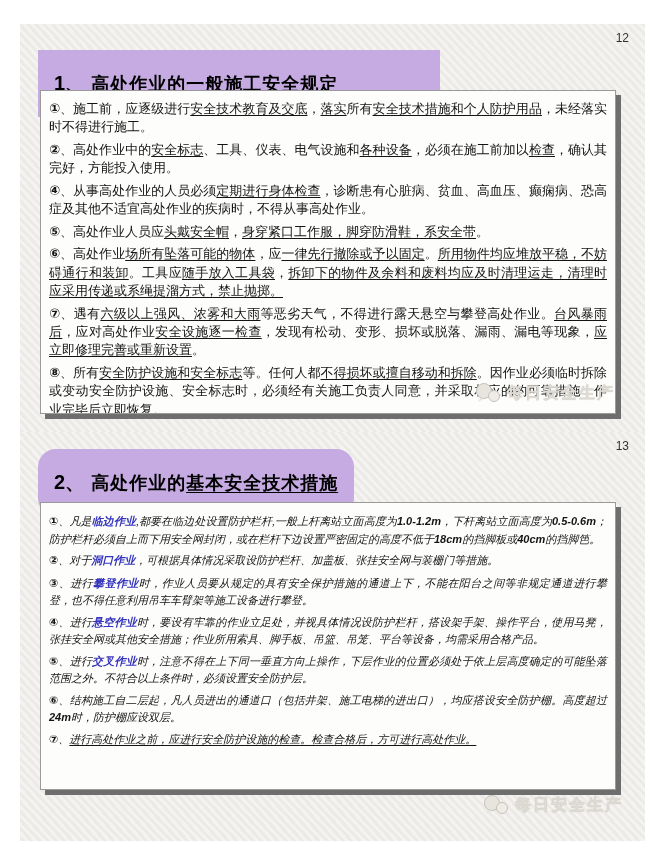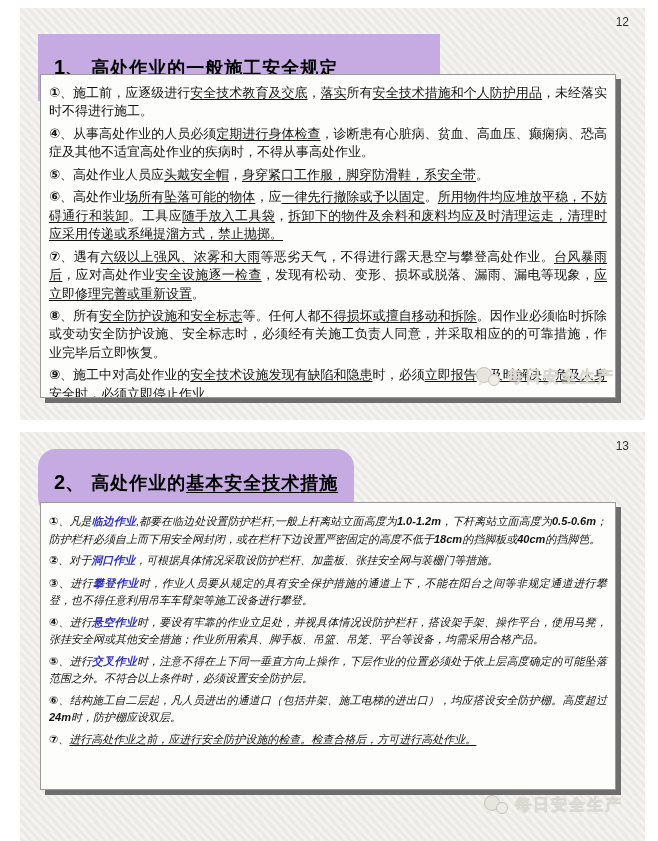--- a/index.html
+++ b/index.html
@@ -7,21 +7,21 @@
     width:658px;height:841px;position:relative;overflow:hidden;
     background:#ffffff;
     font-family:"Liberation Serif", serif;
   }
   .slide{
     position:absolute;left:20px;width:625px;
     background:#efede9;
     background-image:
       repeating-linear-gradient(47deg, rgba(255,255,255,0.35) 0 3px, rgba(0,0,0,0.012) 3px 6px);
   }
-  #slide-0{top:8px;height:412px;}
+  #slide-0{top:24px;height:412px;}
   #slide-1{top:432px;height:491px;}
 
   .page-num{
     position:absolute;top:7px;right:16px;
     font-family:"Liberation Sans",sans-serif;font-size:12px;color:#333;
   }
   .band{
     position:absolute;left:18px;margin:0;
     background:#c6abe2;color:#000;
     font-family:"Liberation Sans",sans-serif;
@@ -66,20 +66,21 @@
 
 <main>
 
   <section class="slide" id="slide-0">
     <div class="page-num">12</div>
     <h1 class="band">
       <span class="t-prefix">1、</span><span>高处作业的</span><span class="t-u">一般施工安全规定</span>
     </h1>
     <div class="content-box">
         <p class="item"><span class="num">①</span><span>、施工前，应逐级进行</span><span class="seg-u">安全技术教育及交底</span><span>，</span><span class="seg-u">落实</span><span>所有</span><span class="seg-u">安全技术措施和个人防护用品</span><span>，未经落实时不得进行施工。</span></p>
+        <p class="item"><span class="num">②</span><span>、高处作业中的</span><span class="seg-u">安全标志</span><span>、工具、仪表、电气设施和</span><span class="seg-u">各种设备</span><span>，必须在施工前加以</span><span class="seg-u">检查</span><span>，确认其完好，方能投入使用。</span></p>
         <p class="item"><span class="num">④</span><span>、从事高处作业的人员必须</span><span class="seg-u">定期进行身体检查</span><span>，诊断患有心脏病、贫血、高血压、癫痫病、恐高症及其他不适宜高处作业的疾病时，不得从事高处作业。</span></p>
         <p class="item"><span class="num">⑤</span><span>、高处作业人员应</span><span class="seg-u">头戴安全帽</span><span>，</span><span class="seg-u">身穿紧口工作服，脚穿防滑鞋，系安全带</span><span>。</span></p>
         <p class="item"><span class="num">⑥</span><span>、高处作业</span><span class="seg-u">场所有坠落可能的物体</span><span>，应</span><span class="seg-u">一律先行撤除或予以固定</span><span>。</span><span class="seg-u">所用物件均应堆放平稳，不妨碍通行和装卸</span><span>。工具应</span><span class="seg-u">随手放入工具袋</span><span>，</span><span class="seg-u">拆卸下的物件及余料和废料均应及时清理运走，清理时应采用传递或系绳提溜方式，禁止抛掷。</span></p>
         <p class="item"><span class="num">⑦</span><span>、遇有</span><span class="seg-u">六级以上强风、浓雾和大雨</span><span>等恶劣天气，不得进行露天悬空与攀登高处作业。</span><span class="seg-u">台风暴雨后</span><span>，应对高处作业</span><span class="seg-u">安全设施逐一检查</span><span>，发现有松动、变形、损坏或脱落、漏雨、漏电等现象，</span><span class="seg-u">应立即修理完善或重新设置</span><span>。</span></p>
         <p class="item"><span class="num">⑧</span><span>、所有</span><span class="seg-u">安全防护设施和安全标志</span><span>等。任何人都</span><span class="seg-u">不得损坏或擅自移动和拆除</span><span>。因作业必须临时拆除或变动安全防护设施、安全标志时，必须经有关施工负责人同意，并采取相应的的可靠措施，作业完毕后立即恢复。</span></p>
         <p class="item"><span class="num">⑨</span><span>、施工中对高处作业的</span><span class="seg-u">安全技术设施发现有缺陷和隐患</span><span>时，必须</span><span class="seg-u">立即报告</span><span>，</span><span class="seg-u">及时解决。危及人身安全时，必须立即停止作业。</span></p>
       </div>
     <div class="watermark wm-1">
       <svg class="wm-icon" width="28" height="22" viewBox="0 0 28 22">
         <circle cx="10" cy="9" r="7.5" fill="#e8e5df" stroke="#c6c3bc" stroke-width="1"></circle>

